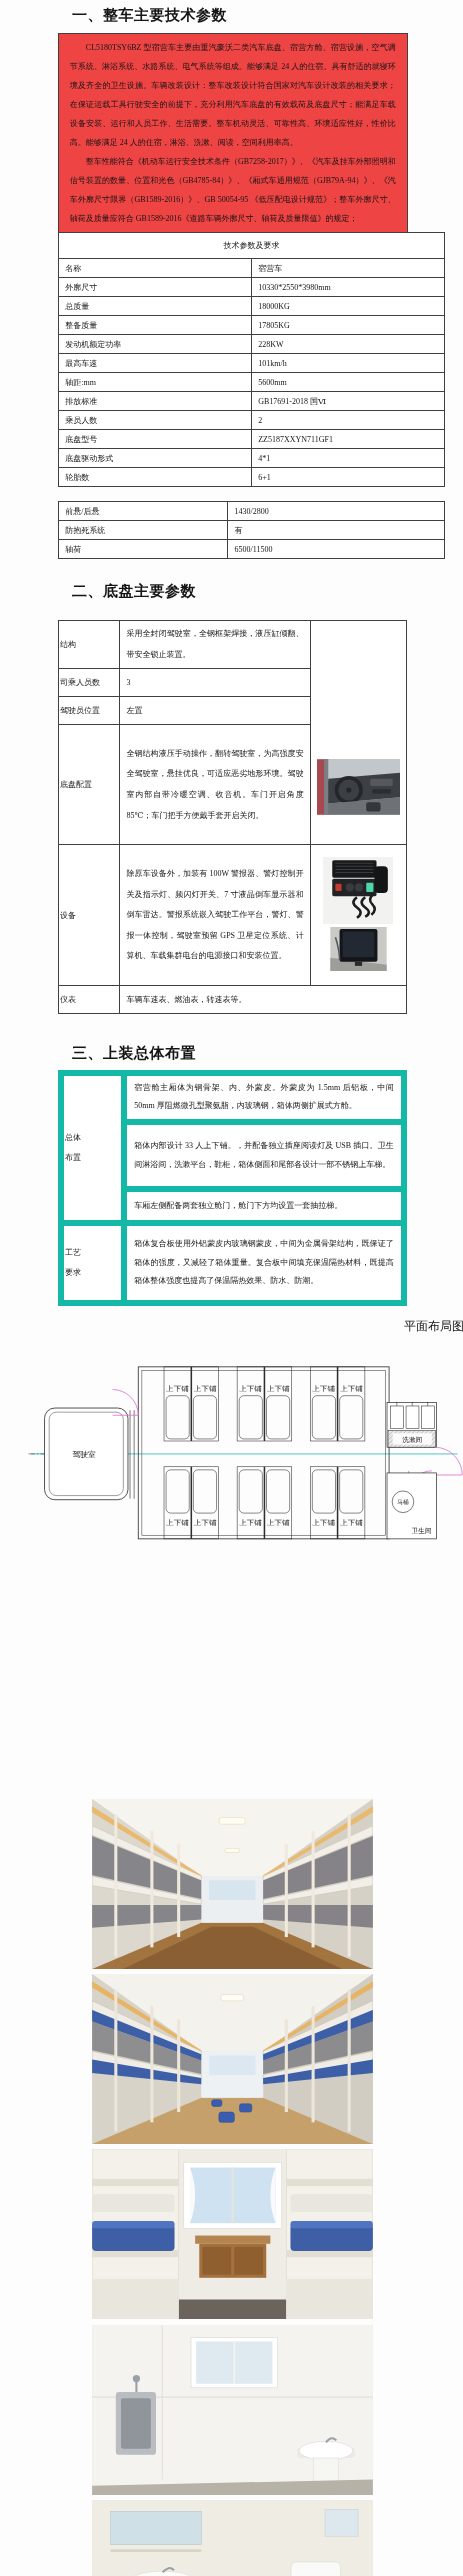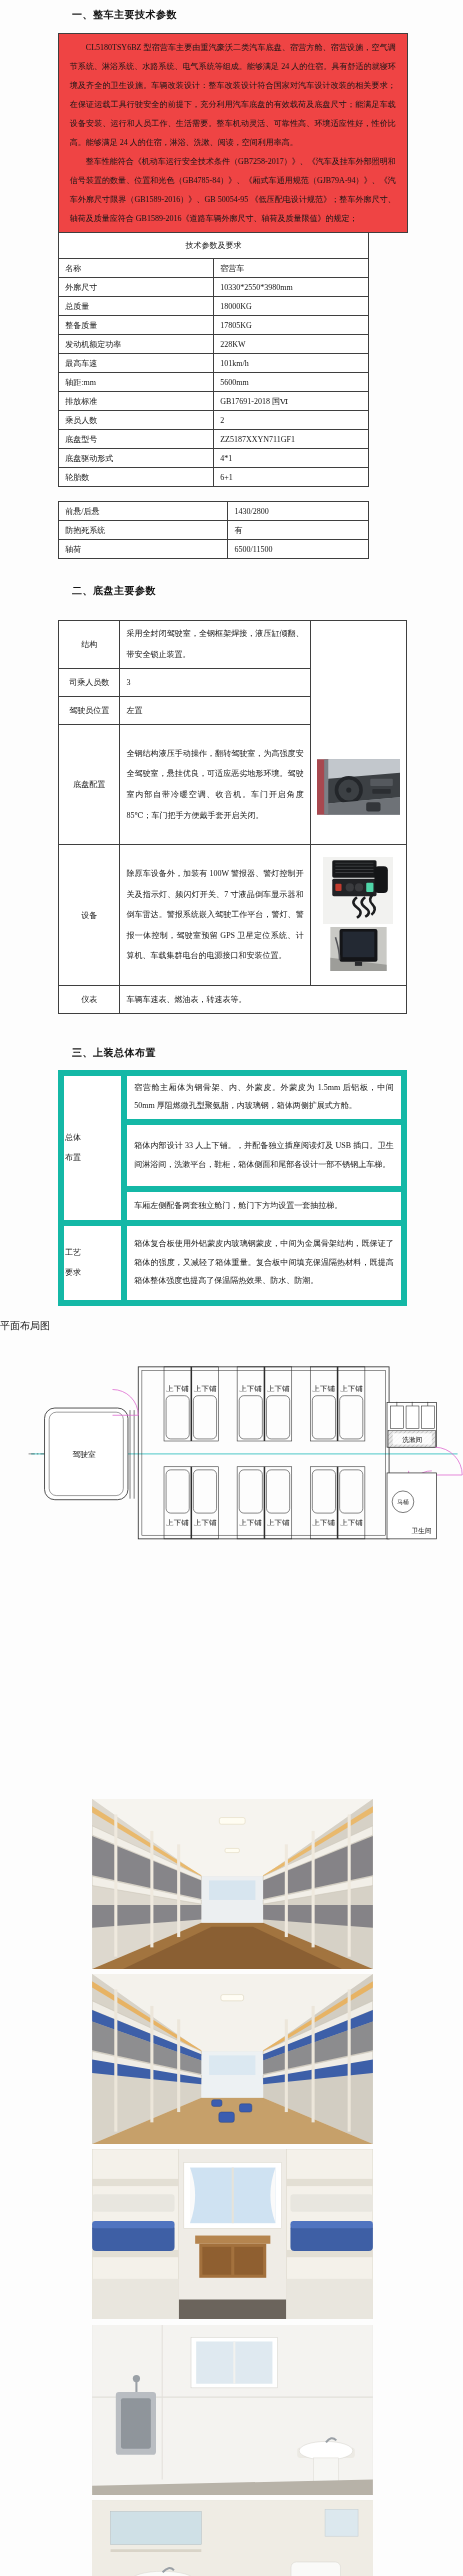--- a/index.html
+++ b/index.html
@@ -4,61 +4,61 @@
 <style>
   html,body{margin:0;padding:0;}
   body{
     width:464px;height:2631px;overflow:hidden;position:relative;
     background:#fdfdfd;color:#151515;
     font-family:"Liberation Serif","DejaVu Serif",serif;
     font-size:8px;
   }
   .sec-title{
     font-family:"Liberation Sans","DejaVu Sans",sans-serif;
-    font-weight:700;font-size:10px;letter-spacing:0.5px;
+    font-weight:700;font-size:15px;letter-spacing:0.5px;
     margin-left:72px;height:14.4px;line-height:14.4px;
   }
   #title1{padding-top:8.2px;}
   #title2{margin-top:25px;}
   #title3{margin-top:32px;}
 
   
   .parabox{
     width:326px;margin:10.3px 0 0 58px;border:1px solid #3f3f3f;
     padding:4.1px 10.8px;background:#ef4444;
   }
   .parabox p{margin:0;text-indent:2em;line-height:19px;text-align:justify;}
 
   
   table{border-collapse:collapse;table-layout:fixed;background:#fff;}
-  .spec{width:311px;margin-left:58px;margin-top:-1px;}
+  .spec{width:387px;margin-left:58px;margin-top:-1px;}
   .spec td,.spec th{border:1px solid #3f3f3f;padding:0 6.2px;font-weight:400;}
   .spec th{height:25px;text-align:center;}
   .spec td{height:18px;text-align:left;}
   .spec .c1{width:156px;}
   .spec2{margin-top:14px;}
 
   
   .chassis{width:349px;margin-left:58px;margin-top:21.6px;}
   .chassis td{border:1px solid #3f3f3f;vertical-align:middle;}
-  .chassis .lab{width:55px;text-align:center;}
+  .chassis .lab{width:55px;}
   .chassis .txt{width:167px;padding:3.1px 6.2px;line-height:20.6px;text-align:justify;}
   .chassis .pic{width:90px;text-align:center;vertical-align:bottom;padding:3.1px 0 27px 0;}
   .chassis .pic2{vertical-align:middle;padding:2.1px 0;}
 
   
   .upper{width:349px;margin-left:58px;margin-top:9.3px;}
   .upper td{border:6px solid #14b8a6;vertical-align:middle;}
   .upper .lab{width:55px;text-align:left;}
   .upper .lab span{display:inline-block;width:2.4em;line-height:2.5;}
   .upper .txt{padding:3.1px 7.2px;line-height:18.5px;text-align:justify;}
   .rA{height:45px;} .rB{height:67px;} .rC{height:34px;} .rD{height:80px;}
 
   
-  .plan-title{margin-top:14.4px;text-align:left;font-size:10px;height:12.4px;line-height:12.4px;}
+  .plan-title{margin-top:14.4px;text-align:right;font-size:12px;height:12.4px;line-height:12.4px;}
   .planwrap{margin-top:5.2px;}
 
   
   .photos{margin-top:150px;}
   .photo{display:block;margin:0 auto 5.2px auto;width:281px;background:#ddd;}
 </style>
 </head>
 <body>
 
 <div id="title1" class="sec-title">一、整车主要技术参数</div>

